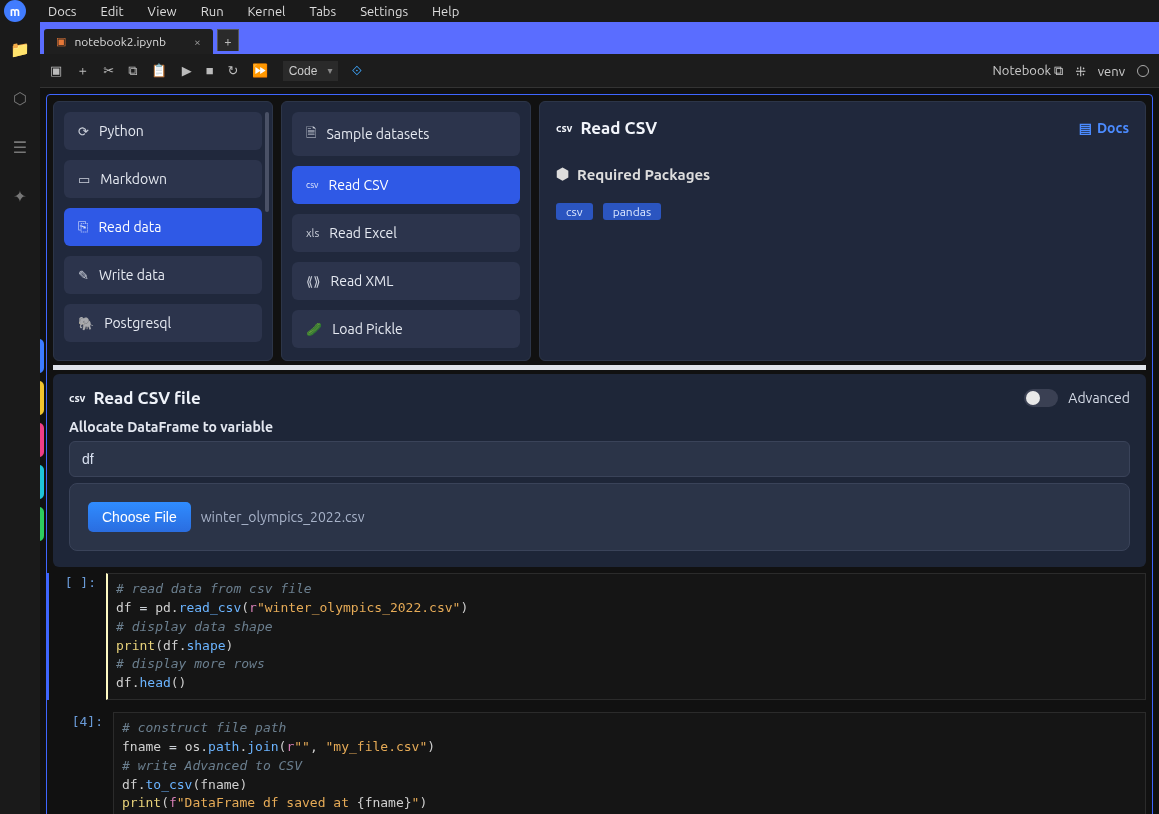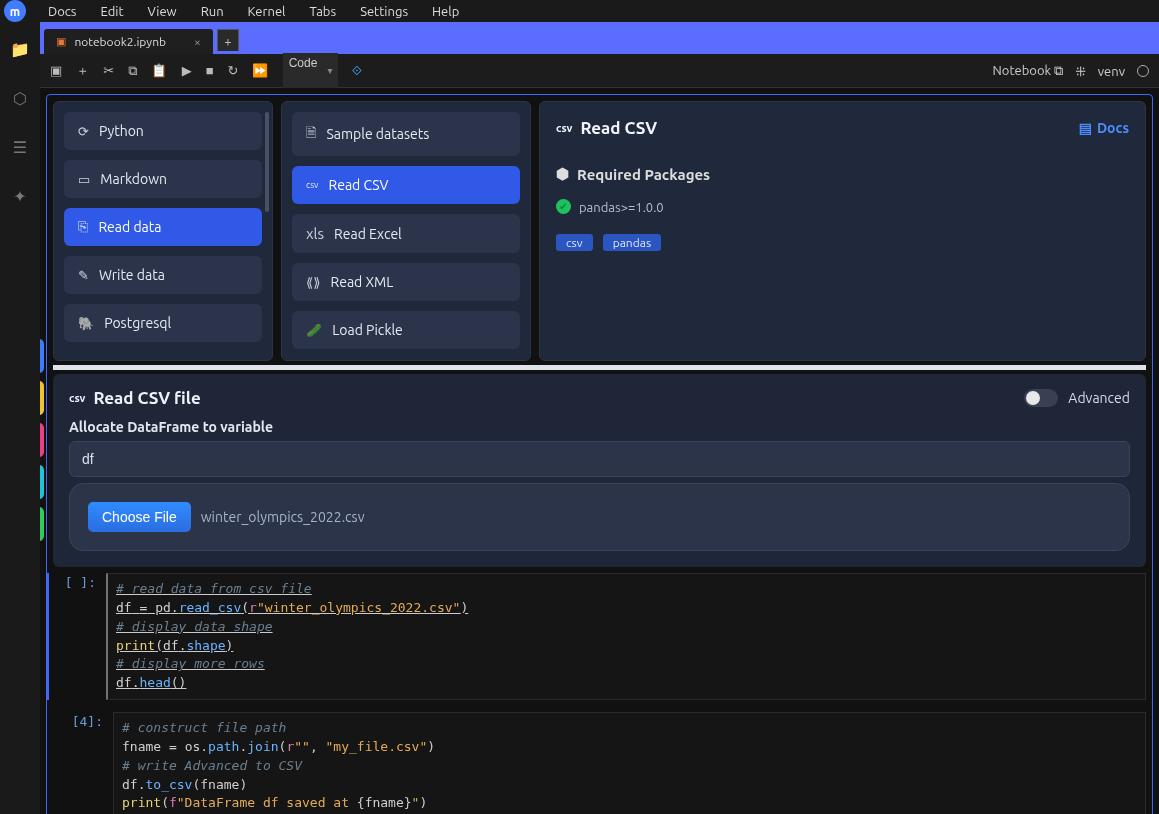--- a/index.html
+++ b/index.html
@@ -98,21 +98,21 @@
   display: flex;
   align-items: center;
   padding: 0 10px;
   gap: 14px;
   color:#bbb;
 }
 .nb-toolbar .sel {
   background: #2a2a2a;
   border: none;
   color: #ccc;
-  padding: 3px 20px 18px 6px;
+  padding: 3px 20px 3px 6px;
   font-size: 12px;
   appearance: none;
 }
 .nb-toolbar .sel-wrap { position: relative; display:flex; align-items:center; }
 .nb-toolbar .sel-wrap:after { content:"▾"; position:absolute; right:5px; font-size:10px; color:#888;}
 .nb-toolbar .spacer { flex:1; }
 .nb-toolbar .right { display:flex; align-items:center; gap:12px; font-size:13px; color:#ccc;justify-content:center;}
 .nb-toolbar .circ { width:12px; height:12px; border:1.5px solid #aaa; border-radius:50%; }
 
 
@@ -190,21 +190,21 @@
 .form-head { display:flex; align-items:center; justify-content:space-between;}
 .form-head h3 { font-size:17px; color:#eef2f9; display:flex; align-items:center; gap:8px;}
 .toggle { display:flex; align-items:center; gap:10px; color:#d6dce8; font-size:14px;}
 .tswitch { width:34px; height:18px; background:#3a4053; border-radius:10px; position:relative;}
 .tswitch:after{content:""; position:absolute; left:2px; top:2px; width:14px; height:14px; border-radius:50%; background:#e8e8e8;}
 .form-panel label { display:block; margin-top:12px; font-size:14px; font-weight:600; color:#e3e7f0;}
 .txtinput {
   width:100%; margin-top:6px; background:#2b3448; border:1px solid #3a4359;
   border-radius:6px; padding:9px 12px; color:#d8e0f0; font-size:14px;
 }
-.filerow { display:flex; align-items:center; gap:0; margin-top:6px; background:#2b3448; border:1px solid #3a4359; border-radius:14px; padding:18px;}
+.filerow { display:flex; align-items:center; gap:0; margin-top:6px; background:#2b3448; border:1px solid #3a4359; border-radius:8px; padding:18px;}
 .filebtn { background:linear-gradient(#2f8cff,#2a6de0); color:#fff; padding:7px 14px; border-radius:5px; border:none; font-size:14px; }
 .filelabel { color:#a8b3c9; font-size:14px; padding-left:10px;}
 
 
 .sidebtns {
   position:absolute;
   left:-55px;
   top:238px;
   display:flex;
   flex-direction:column;
@@ -218,21 +218,21 @@
 .sbtn.blue{background:#3d7bff;}
 .sbtn.yellow{background:#f0c32e;}
 .sbtn.pink{background:#ef3e87;}
 .sbtn.cyan{background:#1fc3d9;}
 .sbtn.green{background:#2dcc5f;}
 
 
 .cell { display:flex; margin-top:4px;}
 .cell .prompt { width:60px; text-align:right; padding-right:10px; font-family: "DejaVu Sans Mono", monospace; font-size:13px; color:#6a9bd8; padding-top:2px;}
 .cell .codebox { flex:1; background:#151515; border:1px solid #2b2b2b; padding:6px 8px; font-family:"DejaVu Sans Mono",monospace; font-size:13px; line-height:1.45; color:#ccc; white-space:pre;}
-.cell.active .codebox { border-left:2px solid #737373;text-decoration:underline;}
+.cell.active .codebox { border-left:2px solid #fef9c3;}
 .cell.active .prompt { border-left:3px solid #3f66ff; padding-left:4px; margin-left:-7px;}
 .tok-c{color:#6b7f8f; font-style:italic;}
 .tok-v{color:#d0d0d0;}
 .tok-o{color:#cbd0d6;}
 .tok-f{color:#6bb4ff;}
 .tok-s{color:#e6ab57;}
 .tok-k{color:#d67fb5;}
 .tok-n{color:#e8d27a;}
 
 .recipe-wrap { position:relative; }
@@ -337,21 +337,21 @@
             <div class="recipe-col col-b">
               <div class="pill">
                   <span class="picon">🗎</span>
                   <span>Sample datasets</span>
                 </div>
               <div class="pill active">
                   <span class="picon" style="font-size:9px">csv</span>
                   <span>Read CSV</span>
                 </div>
               <div class="pill">
-                  <span class="picon" style="font-size:15px">xls</span>
+                  <span class="picon" style="font-size:11px">xls</span>
                   <span>Read Excel</span>
                 </div>
               <div class="pill">
                   <span class="picon">⟪⟫</span>
                   <span>Read XML</span>
                 </div>
               <div class="pill">
                   <span class="picon">🥒</span>
                   <span>Load Pickle</span>
                 </div>
@@ -361,24 +361,20 @@
                 <span style="font-size:11px">csv</span>
                 <span>Read CSV</span>
                 <a class="docslink">
                     <span>▤</span>
                     <span>Docs</span>
                   </a>
               </h3>
               <div class="req">
                   <span>⬢</span>
                   <span>Required Packages</span>
-                </div>
-              <div class="pkgline">
-                  <span class="chk"></span>
-                  <span>pandas&gt;=1.0.0</span>
                 </div>
               <div class="tags">
                 <span class="tag">csv</span>
                 <span class="tag">pandas</span>
               </div>
             </div>
           </div>
 
           <div class="divider"></div>
 

